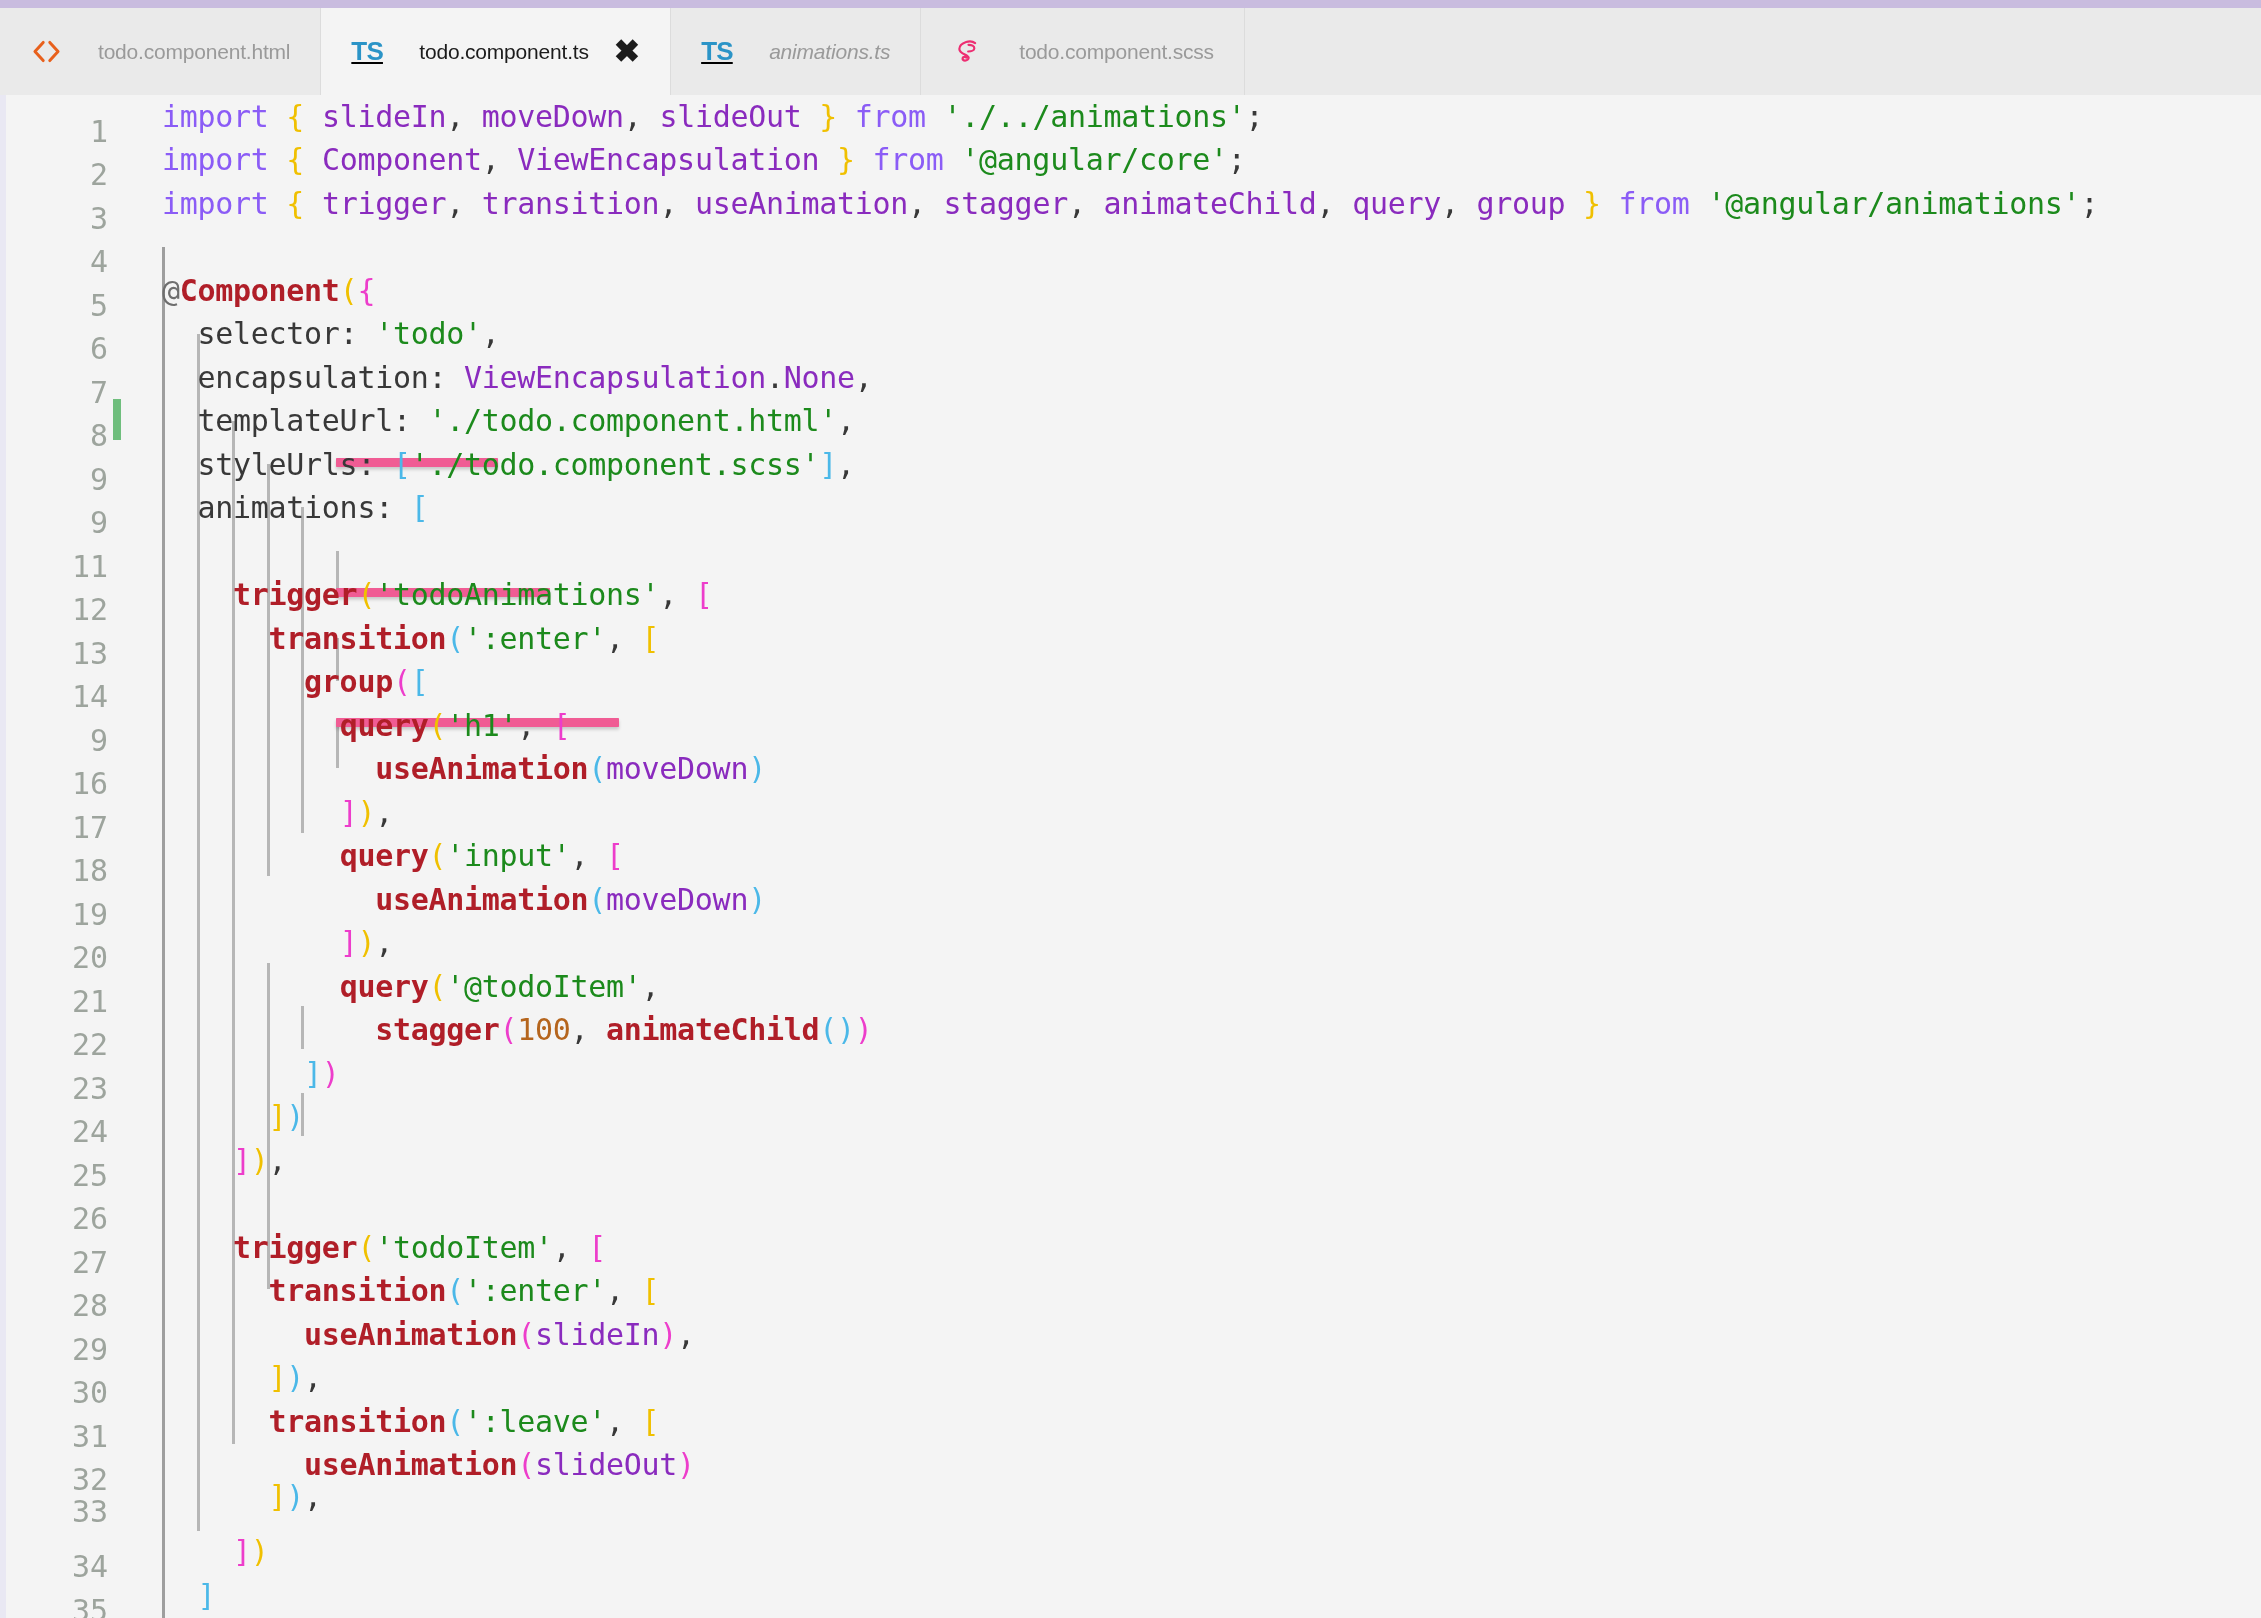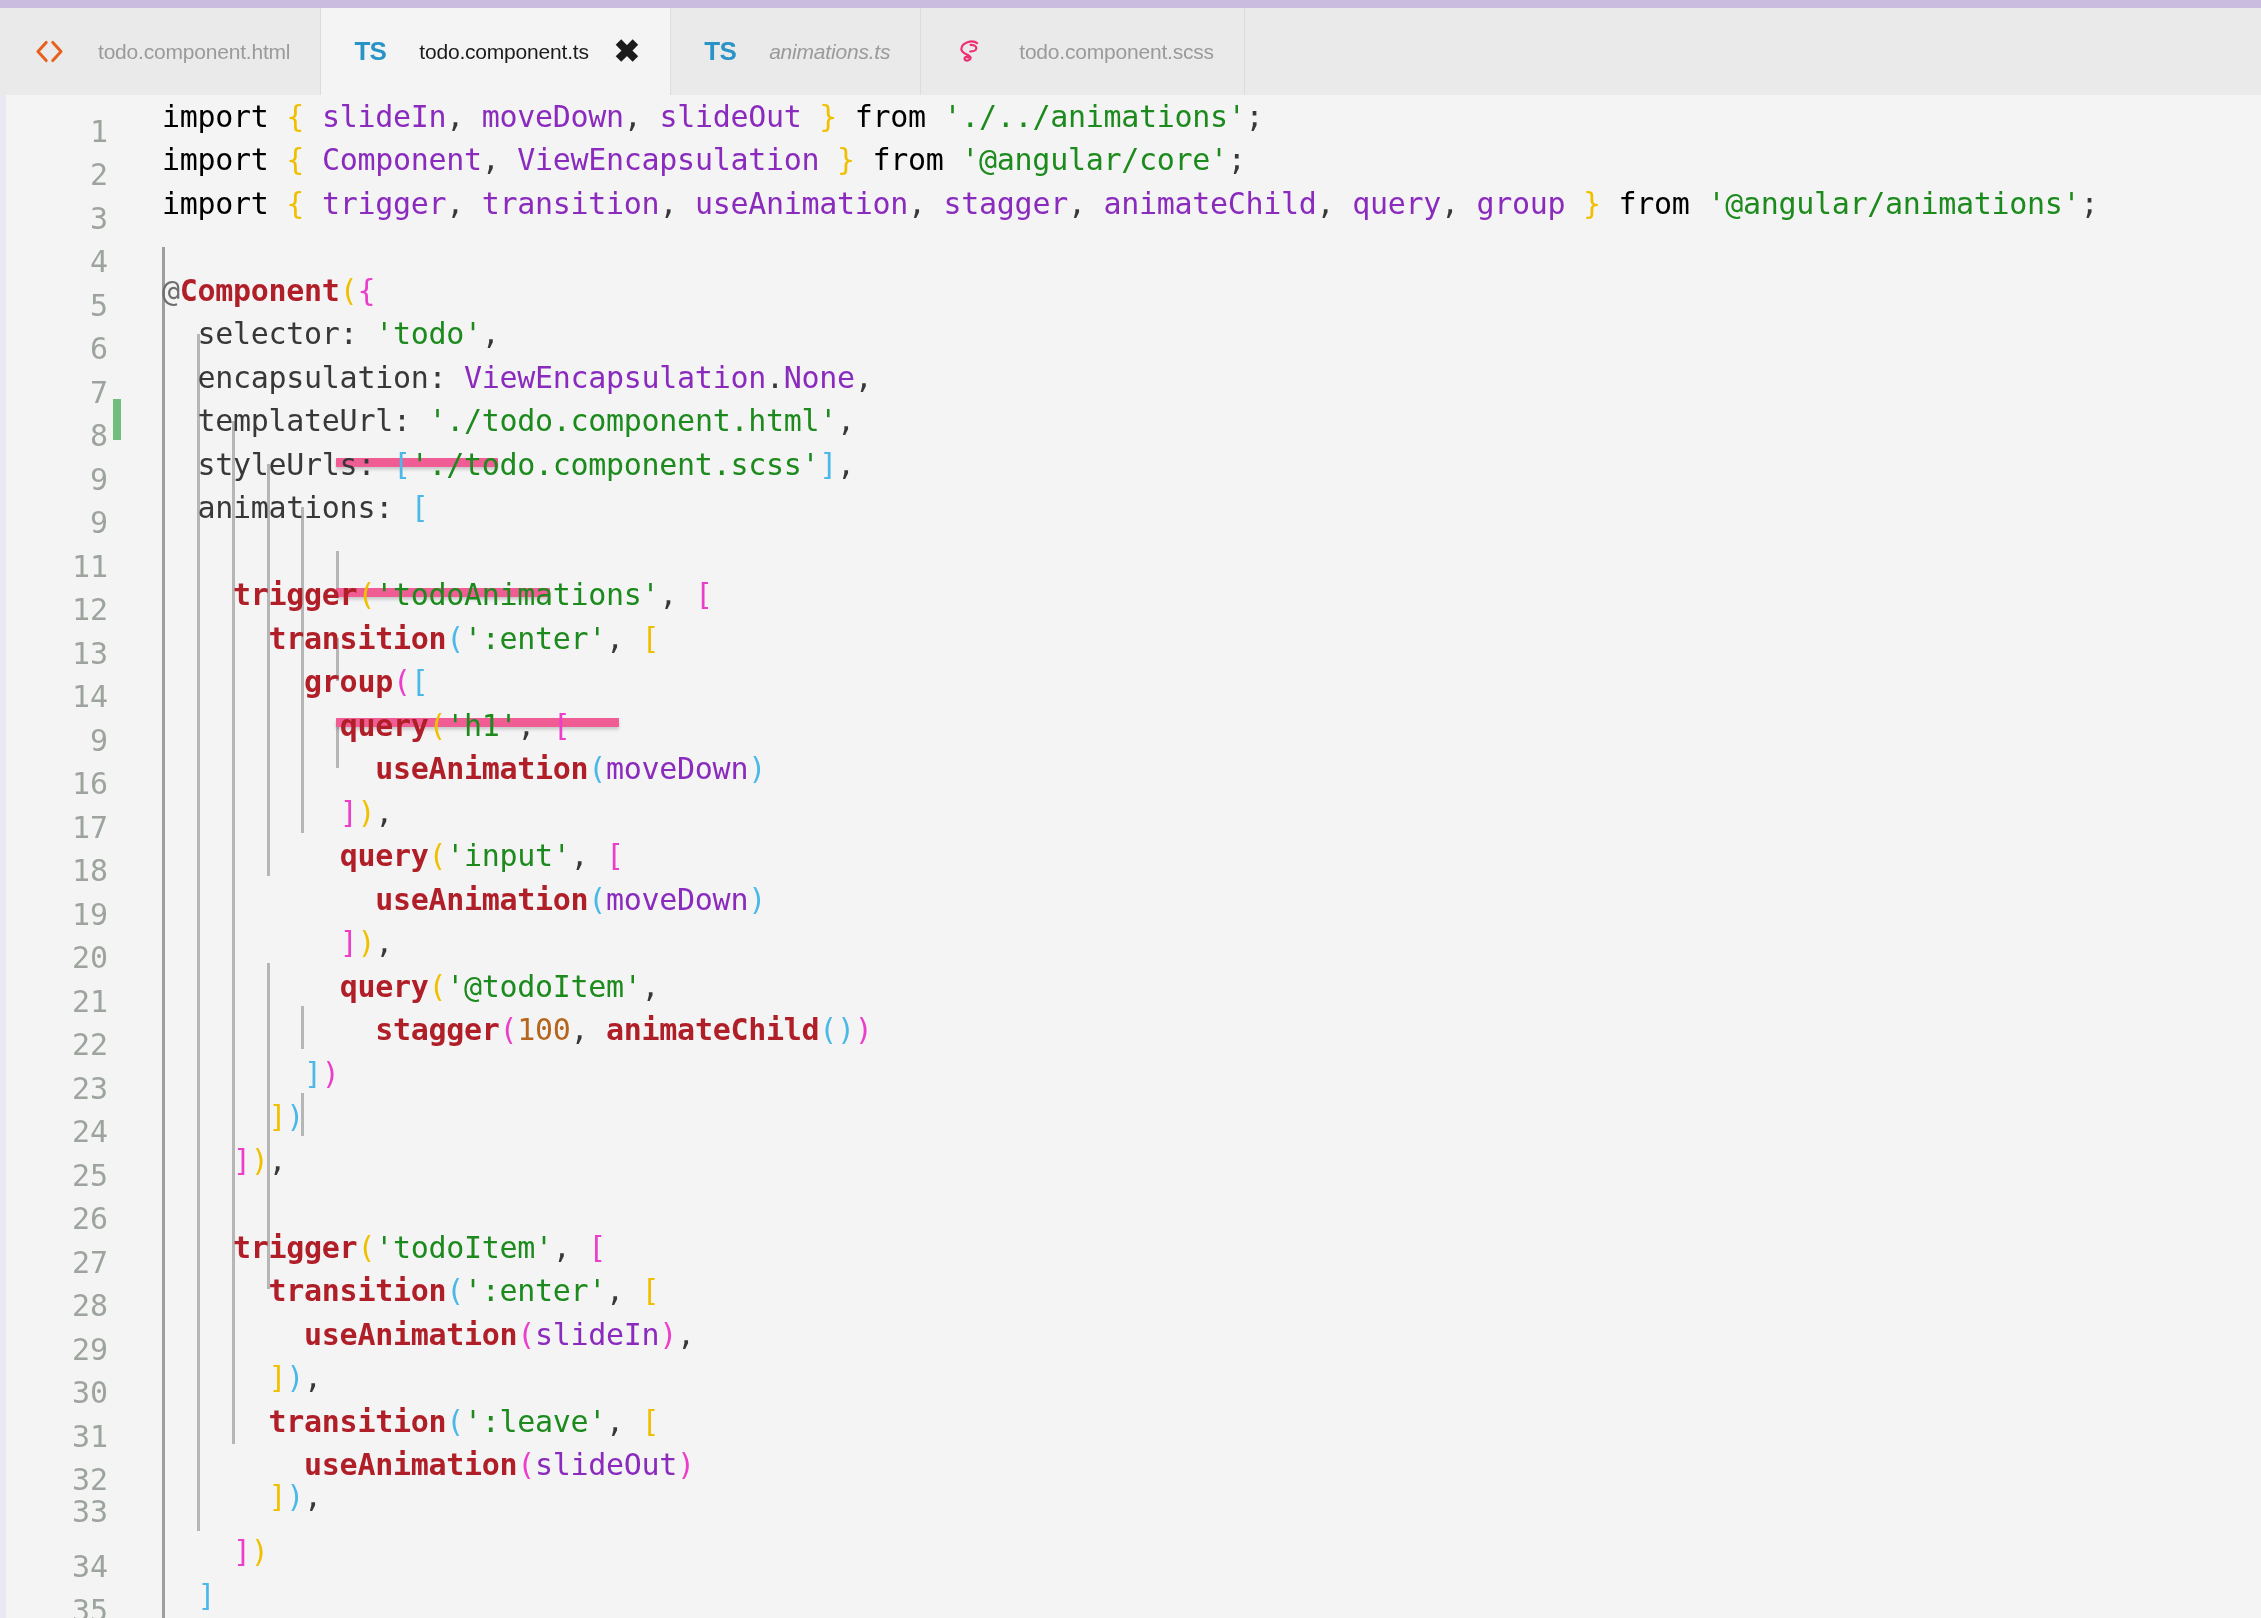--- a/index.html
+++ b/index.html
@@ -42,25 +42,25 @@
     white-space: nowrap;
     cursor: pointer;
   }
   .tab.active {
     background: #F4F4F4;
     border-right: 1.7px solid #DCDCDC;
   }
   .tab .tab-icon {
     display: inline-flex;
     align-items: center;
-    justify-content: center;
     width: 38px;
     height: 38px;
     margin-right: 15px;
     flex: 0 0 auto;
+    text-decoration: underline;
   }
   .tab .tab-label {
     font-family: "Liberation Sans", sans-serif;
     font-size: 21px;
     color: #9A9A9A;
     letter-spacing: -0.2px;
     margin-left: 15px;
   }
   .tab.active .tab-label {
     color: #1B1B1B;
@@ -155,21 +155,21 @@
   
   .pink-bar {
     position: absolute;
     height: 9px;
     background: #F05C94;
     border-radius: 0.8px;
     box-shadow: 0 2.5px 3.3px rgba(0,0,0,0.18);
   }
 
   
-  .k-import   { color: #000000; }        
+  .k-import   { color: #8b5cf6; }        
   .k-ident    { color: #8A2BBE; }        
   .k-str      { color: #1C8A1C; }        
   .k-fn       { color: #B01E28; font-weight: bold; }
   .k-prop     { color: #383838; }
   .k-num      { color: #B5651D; }
   .k-at       { color: #6E6E6E; }
 
   
   .b-y  { color: #F0C000; }   
   .b-m  { color: #ED3DCB; }   

